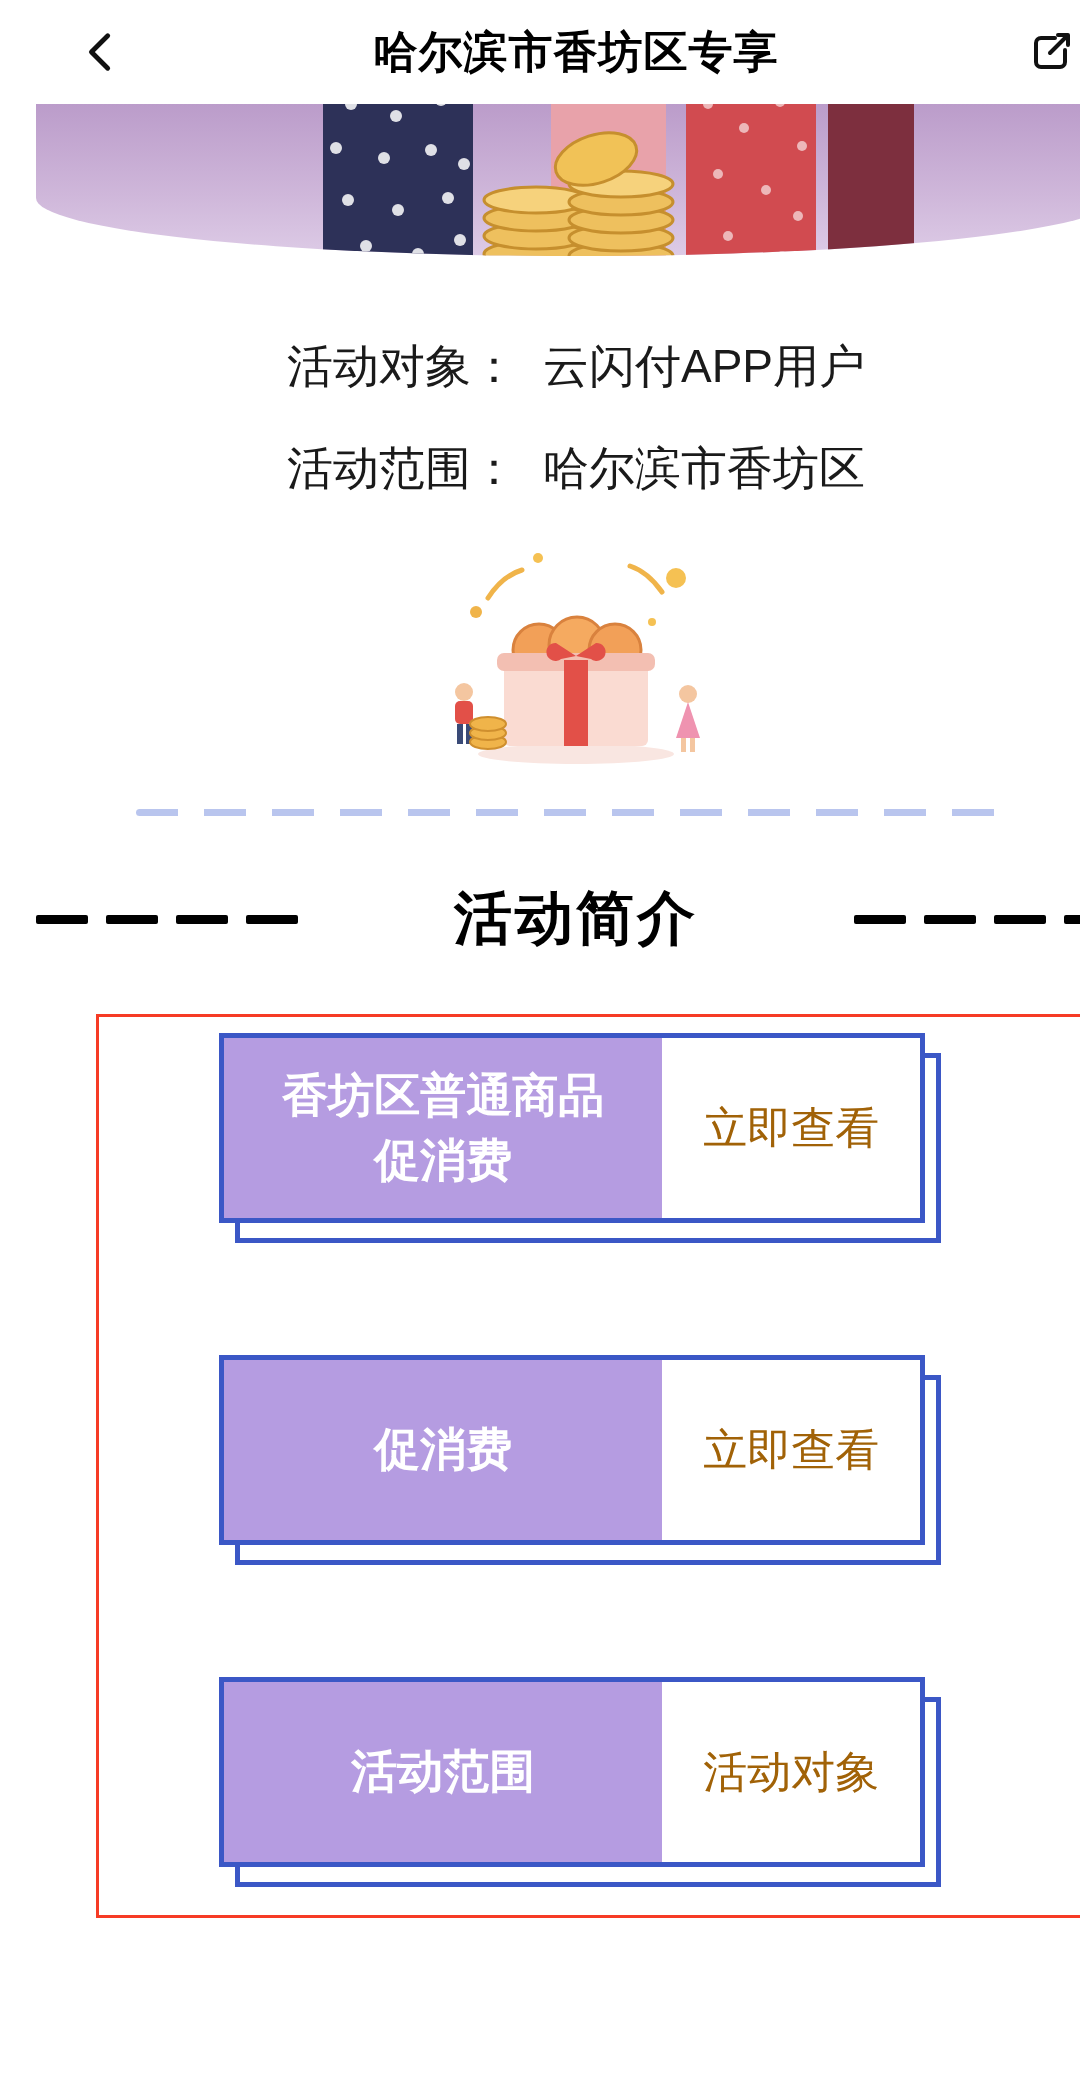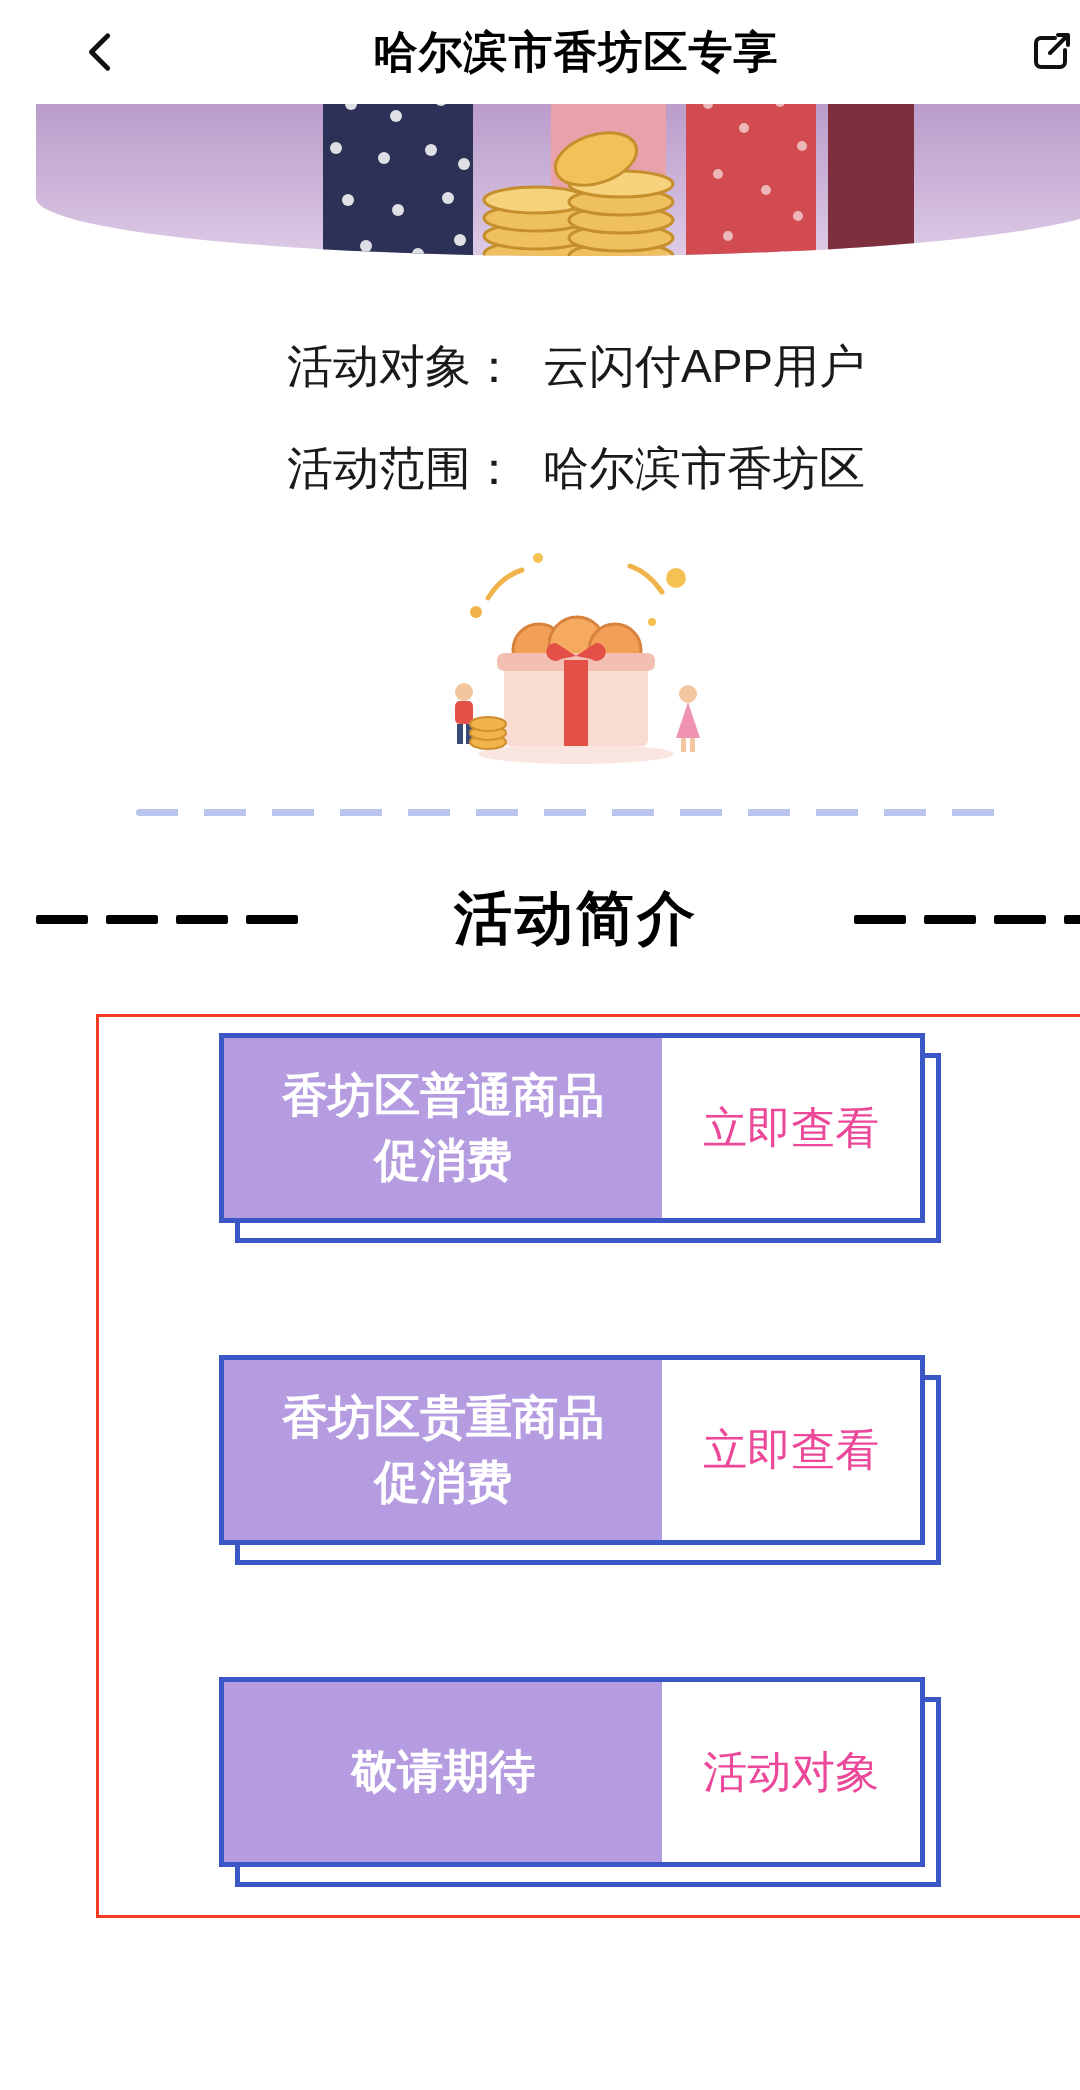--- a/index.html
+++ b/index.html
@@ -162,21 +162,21 @@
     justify-content: center;
     text-align: center;
   }
   .card-left span { display: block; }
   .card-right {
     flex: 1;
     display: flex;
     align-items: center;
     justify-content: center;
     font-size: 44px;
-    color: #ec4899;
+    color: #a16207;
   }
 </style>
 </head>
 <body>
 
 <div class="screen">
 
   <header class="navbar">
     <button class="nav-btn back">
       <svg width="46" height="46" viewBox="0 0 48 48">
@@ -331,32 +331,31 @@
           <span>促消费</span>
         </div>
         <div class="card-right">立即查看</div>
       </div>
     </div>
 
     <div class="card">
       <div class="card-layer"></div>
       <div class="card-main">
         <div class="card-left">
-          <span>香坊区贵重商品</span>
           <span>促消费</span>
         </div>
         <div class="card-right">立即查看</div>
       </div>
     </div>
 
     <div class="card">
       <div class="card-layer"></div>
       <div class="card-main">
         <div class="card-left">
-          <span>敬请期待</span>
+          <span>活动范围</span>
           <span></span>
         </div>
         <div class="card-right">活动对象</div>
       </div>
     </div>
 
   </div>
 
 </div>
 

